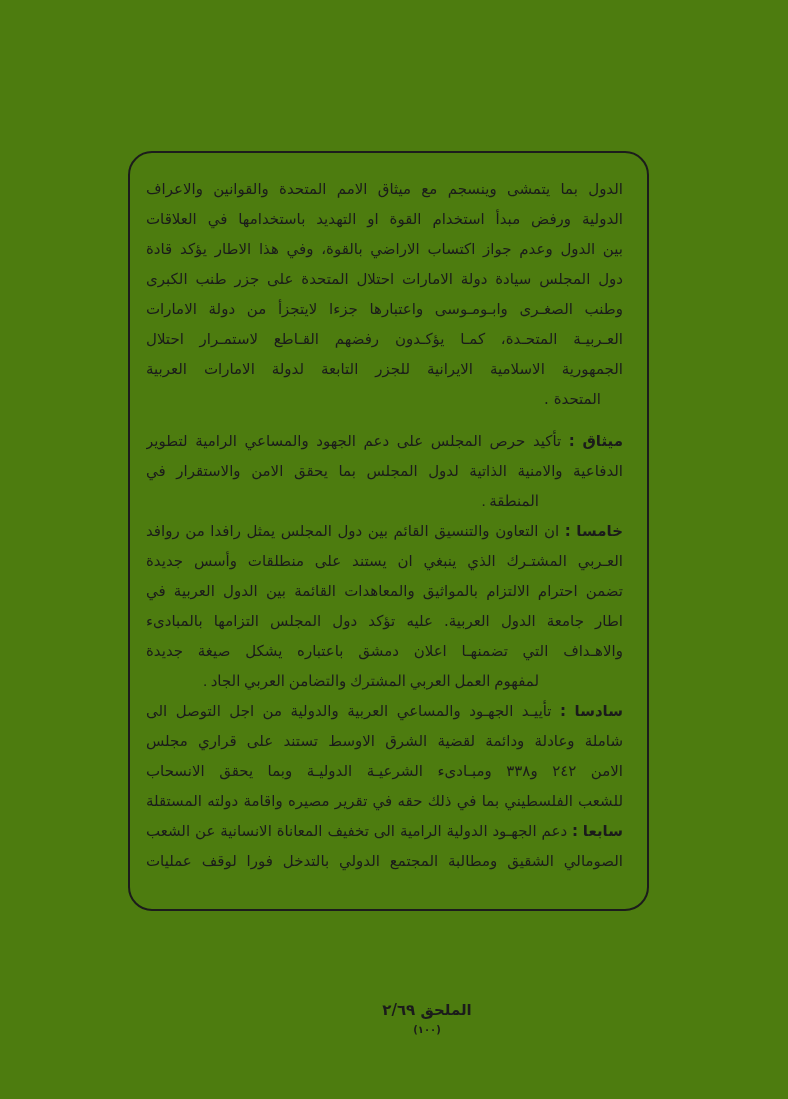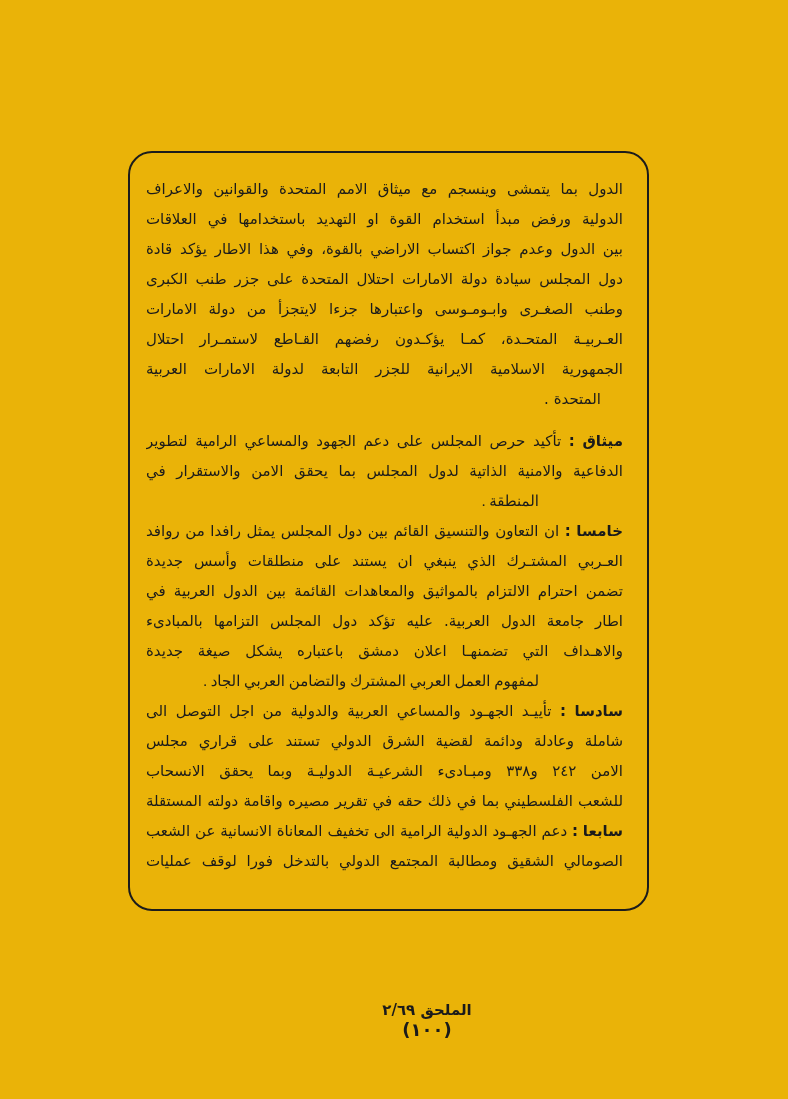--- a/index.html
+++ b/index.html
@@ -4,21 +4,21 @@
 <style>
   html, body { margin: 0; padding: 0; }
   body {
     width: 788px; height: 1099px;
     background: #ffffff;
     font-family: "DejaVu Sans", sans-serif;
     color: #1b1b1b;
     position: relative;
     overflow: hidden;
   }
-  .page { position: absolute; inset: 0; background: #eab308; }
+  .page { position: absolute; inset: 0; background: #4d7c0f; }
 
   
   .frame {
     position: absolute;
     left: 128px; top: 151px;
     width: 521px; height: 760px;
     box-sizing: border-box;
     border: 2px solid #1c1c1c;
     border-radius: 24px;
     direction: rtl;
@@ -48,21 +48,21 @@
     position: absolute;
     top: 1000px; left: 0; width: 788px;
     text-align: center;
     direction: rtl;
   }
   .footer-inner {
     display: inline-block;
     transform: translateX(33px);
   }
   .appendix { font-weight: bold; font-size: 15px; line-height: 20px; }
-  .pagenum  { font-weight: bold; font-size: 18px; line-height: 20px; }
+  .pagenum  { font-weight: bold; font-size: 10px; line-height: 20px; }
 </style>
 </head>
 <body>
 
 <div class="page">
 
   <div class="frame">
 
     <div class="para">
       <div class="line jl">الدول بما يتمشى وينسجم مع ميثاق الامم المتحدة والقوانين والاعراف</div>
@@ -99,21 +99,21 @@
         <div class="line jl">والاهـداف التي تضمنهـا اعلان دمشق باعتباره يشكل صيغة جديدة</div>
         <div class="line end ind-lg">لمفهوم العمل العربي المشترك والتضامن العربي الجاد .</div>
       </div>
 
       <div class="item">
         <div class="line jl">
           <span class="lbl">سادسا</span>
           <span class="sep">:</span>
           <span>تأييـد الجهـود والمساعي العربية والدولية من اجل التوصل الى تسوية</span>
         </div>
-        <div class="line jl">شاملة وعادلة ودائمة لقضية الشرق الدولي تستند على قراري مجلس</div>
+        <div class="line jl">شاملة وعادلة ودائمة لقضية الشرق الاوسط تستند على قراري مجلس</div>
         <div class="line jl">الامن ٢٤٢ و٣٣٨ ومبـادىء الشرعيـة الدوليـة وبما يحقق الانسحاب</div>
         <div class="line jl">للشعب الفلسطيني بما في ذلك حقه في تقرير مصيره واقامة دولته المستقلة .</div>
       </div>
 
       <div class="item">
         <div class="line jl">
           <span class="lbl">سابعا</span>
           <span class="sep">:</span>
           <span>دعم الجهـود الدولية الرامية الى تخفيف المعاناة الانسانية عن الشعب</span>
         </div>

